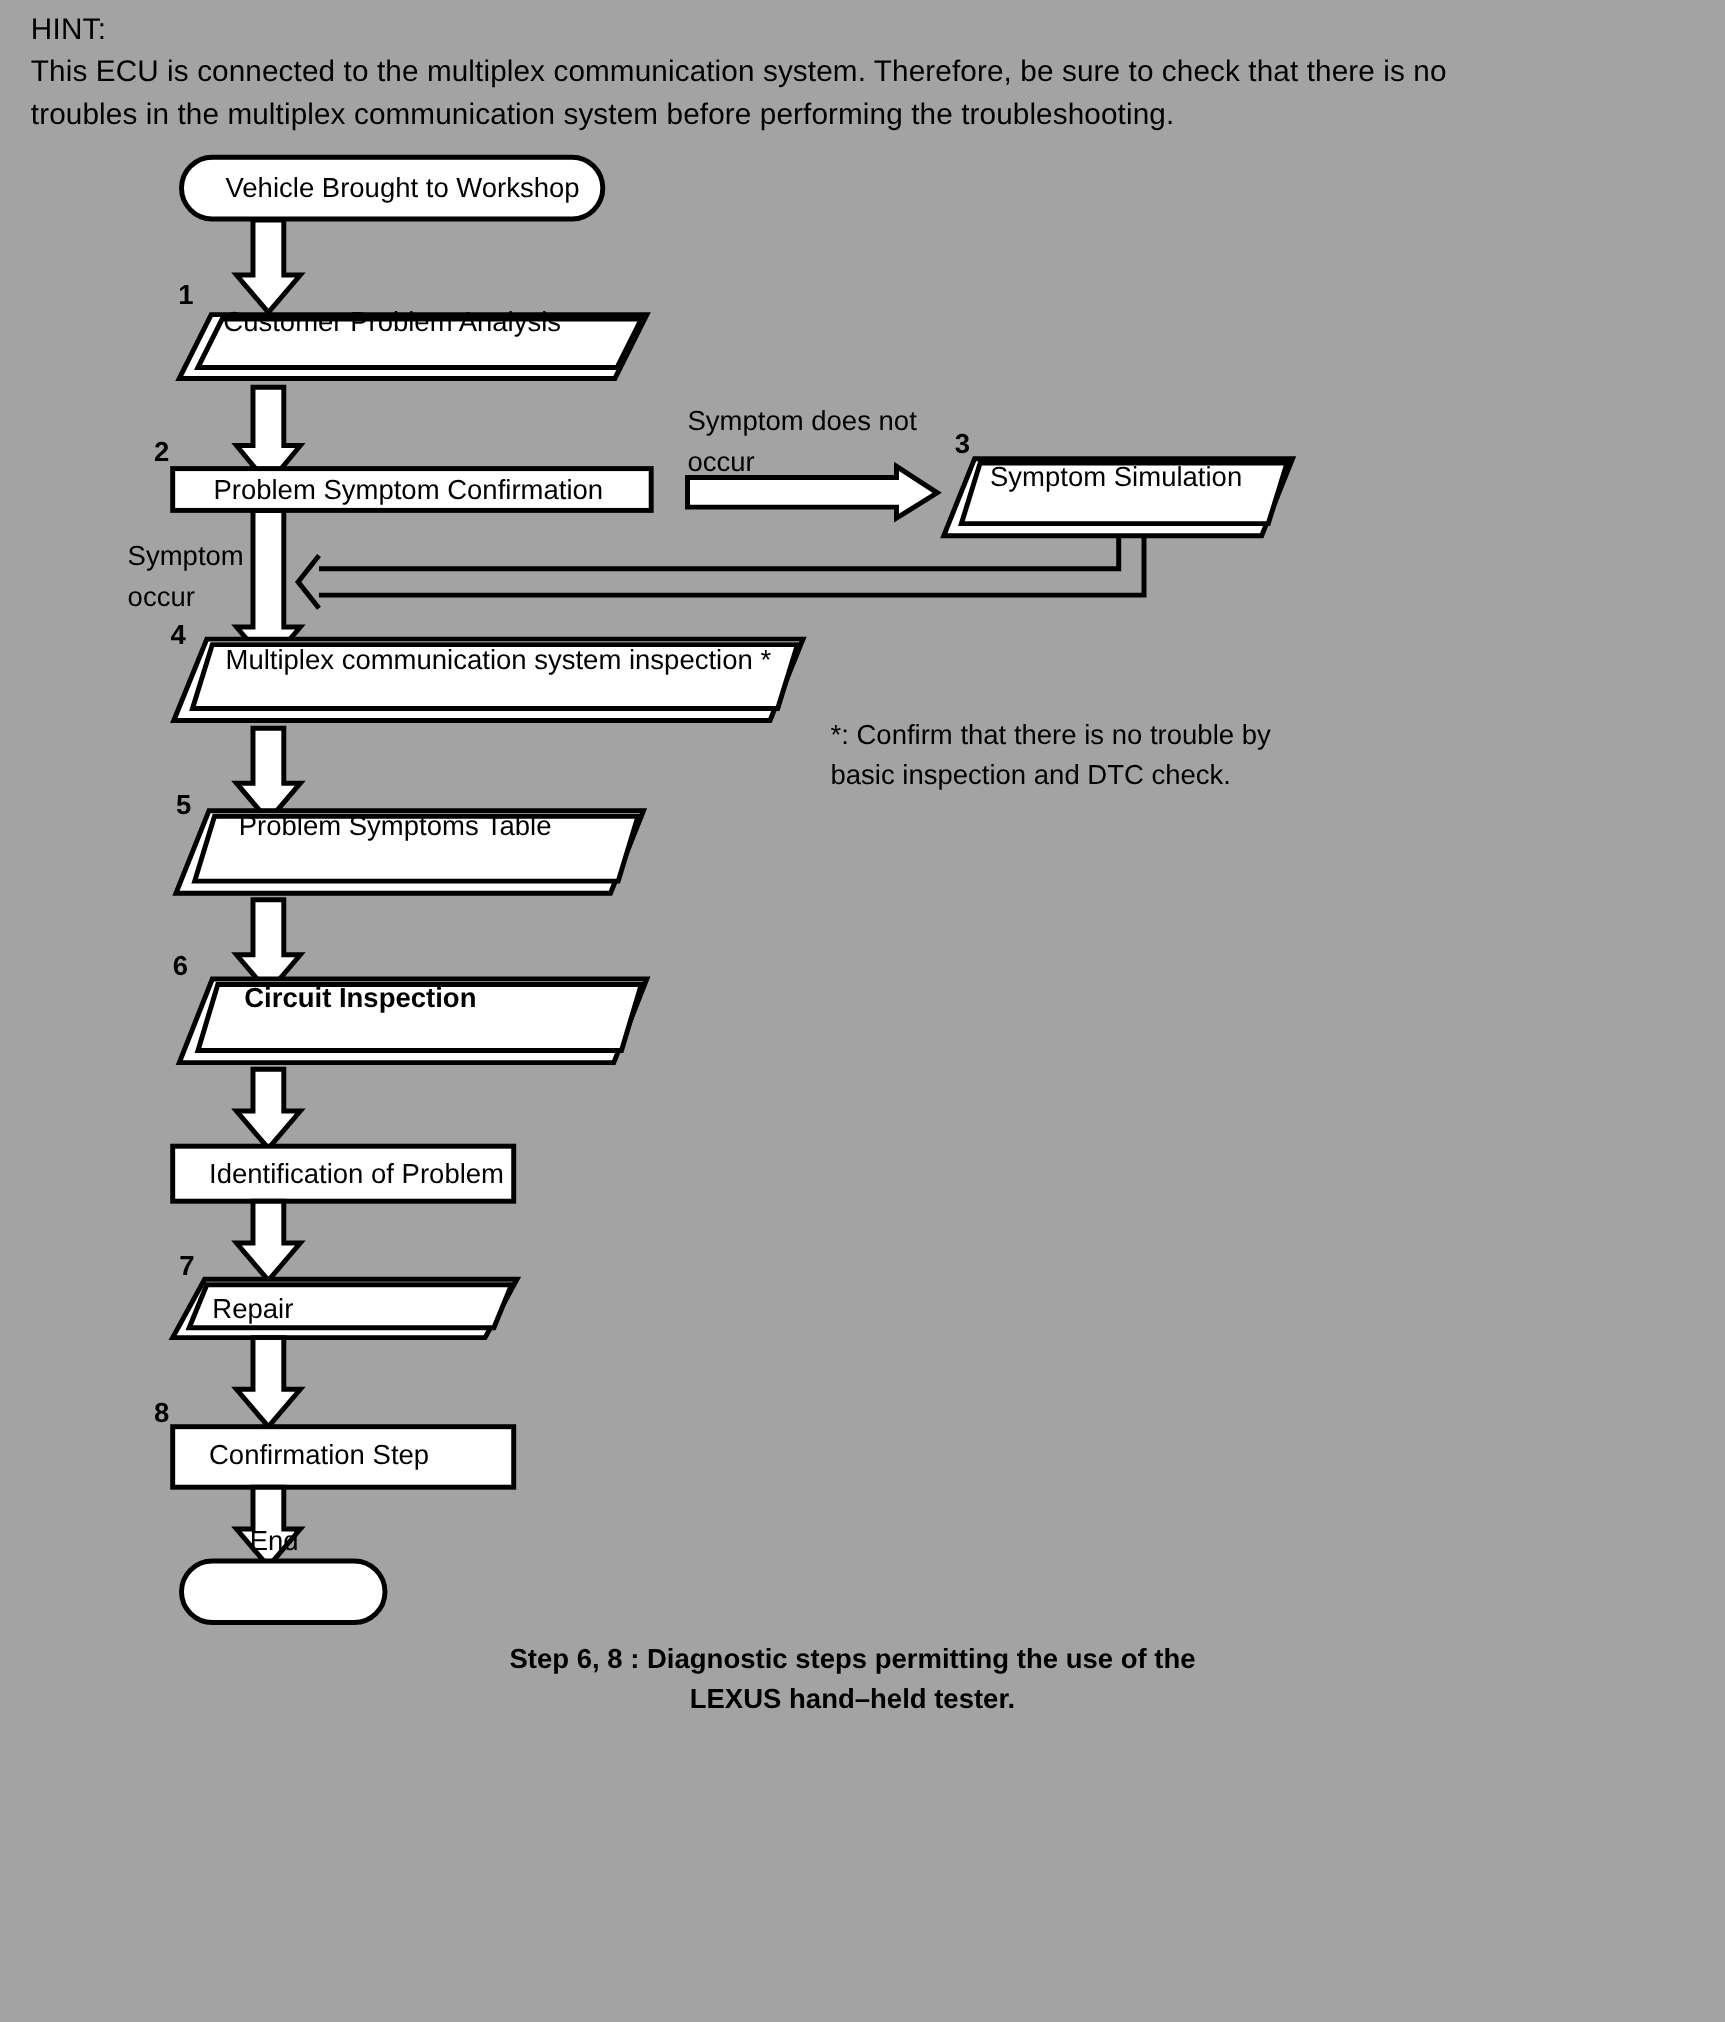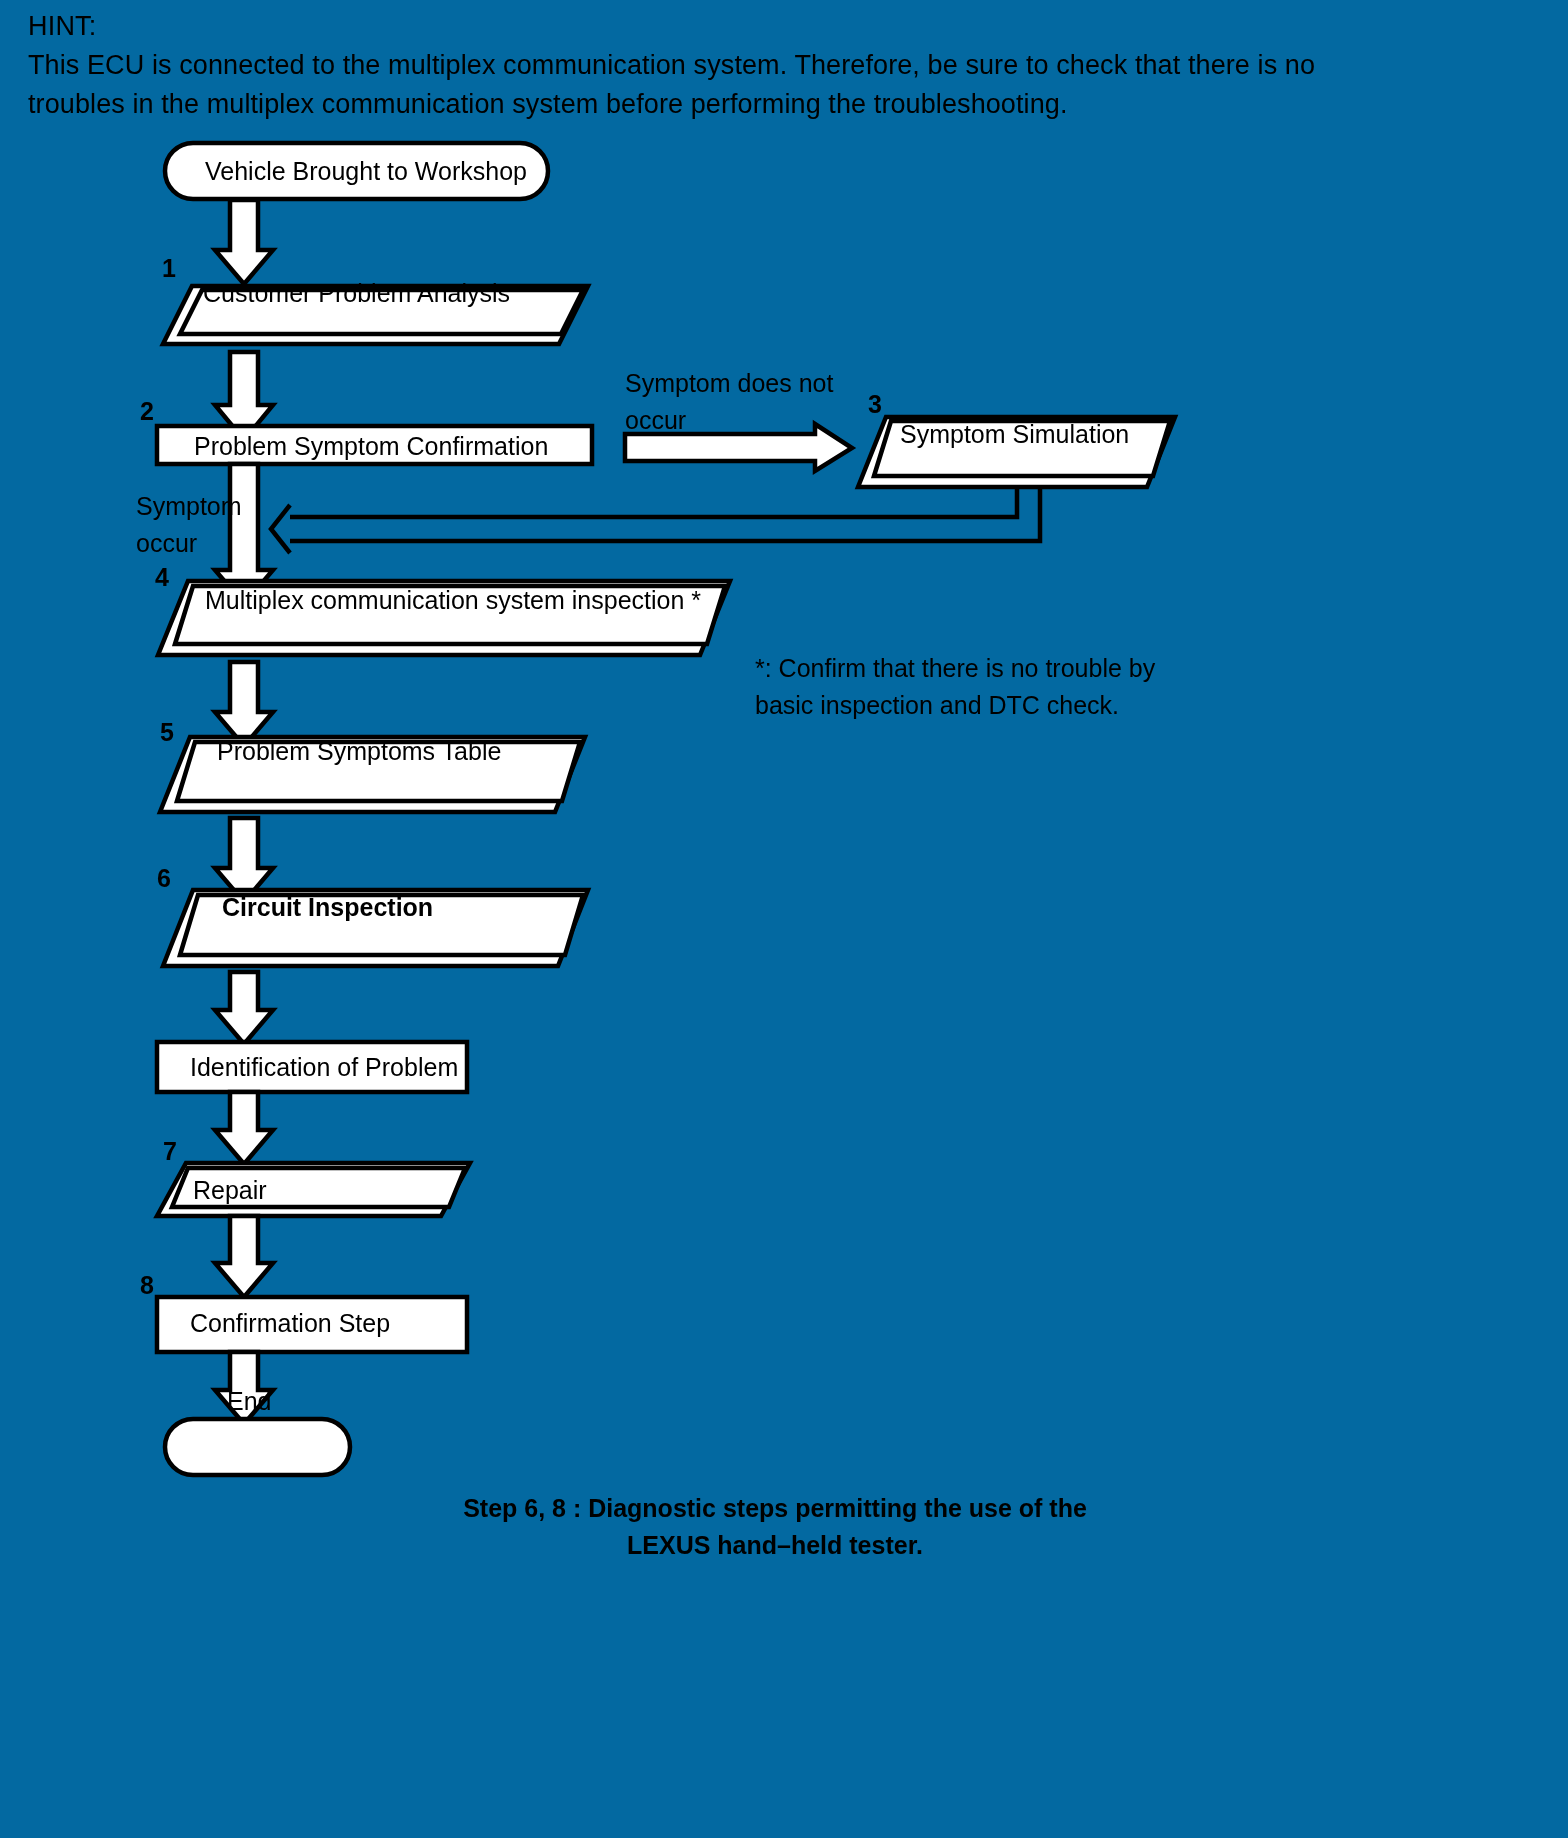--- a/index.html
+++ b/index.html
@@ -9,21 +9,21 @@
     background: #ffffff;
   }
   body {
     font-family: "Liberation Sans", sans-serif;
     color: #000000;
   }
   #page {
     position: relative;
     width: 1568px;
     height: 1838px;
-    background: #0369a1;
+    background: #a3a3a3;
     overflow: hidden;
   }
   .abs { position: absolute; }
 
   
   #hint-block {
     left: 28px;
     top: 6px;
     width: 1320px;
   }
@@ -168,21 +168,21 @@
   <div class="node-label" style="left:193px; top:1176px;">Repair</div>
 
   <div class="step-num" style="left:140px; top:1273px;">8</div>
   <div class="node-label" style="left:190px; top:1309px;">Confirmation Step</div>
 
   <div class="node-label" style="left:227px; top:1387px;">End</div>
 
   <div class="annot" style="left:625px; top:365px;">Symptom does not
 occur</div>
 
-  <div class="annot" style="left:136px; top:488px;">Symptom
+  <div class="annot" style="left:116px; top:488px;">Symptom
 occur</div>
 
   <div class="annot" style="left:755px; top:650px;">*: Confirm that there is no trouble by
 basic inspection and DTC check.</div>
 
   <div class="annot center" style="left:430px; top:1490px; width:690px;">Step 6, 8 : Diagnostic steps permitting the use of the
 LEXUS hand–held tester.</div>
 
 </div>
 

